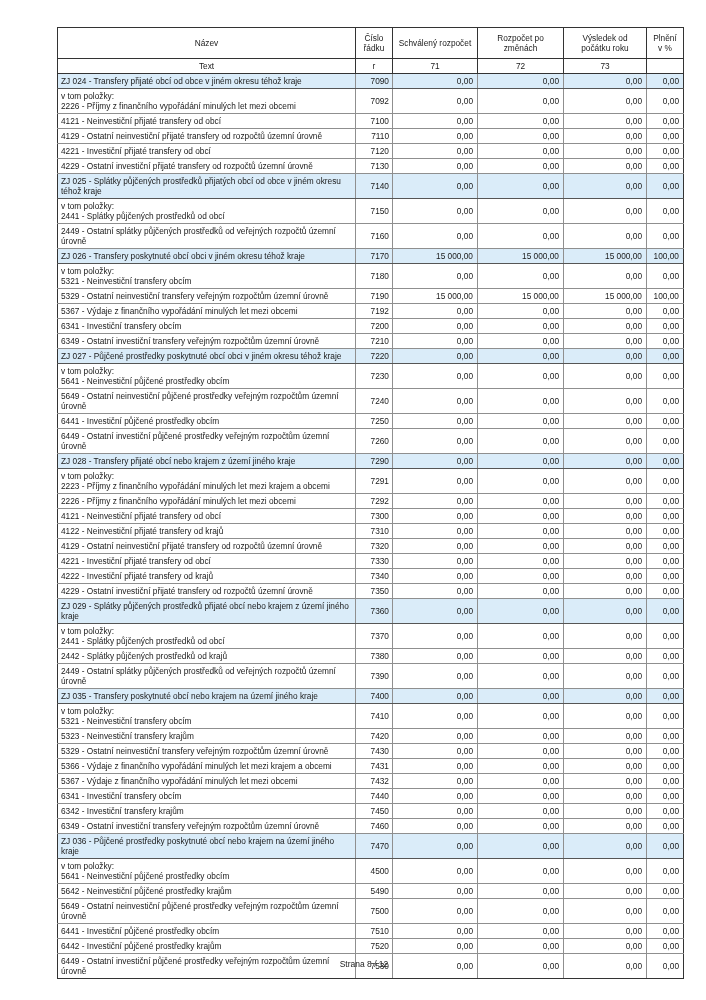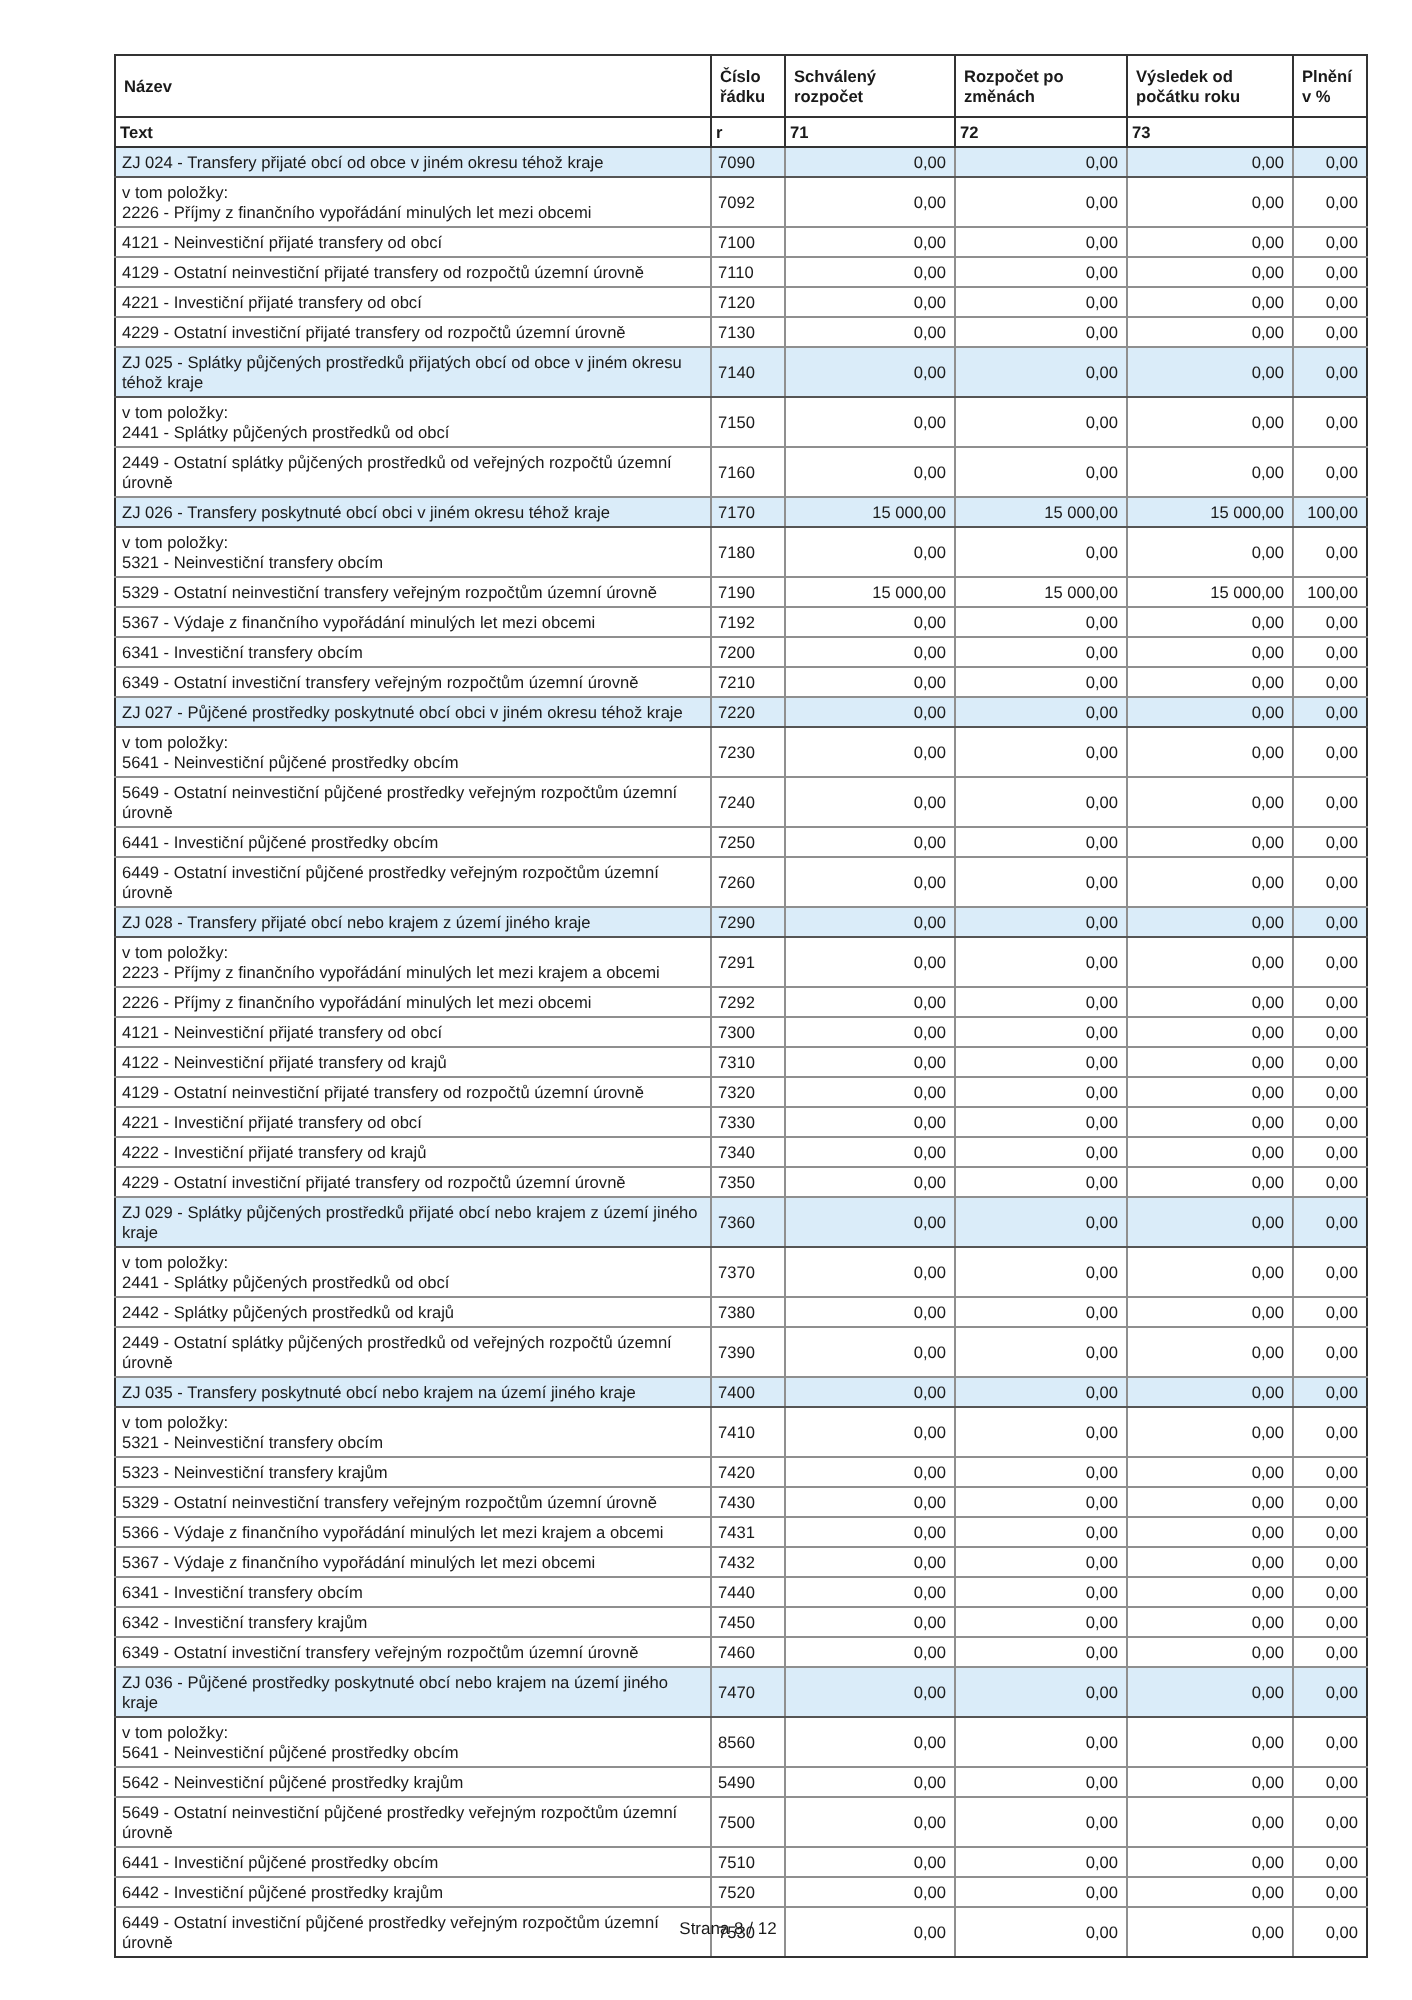--- a/index.html
+++ b/index.html
@@ -36,41 +36,41 @@
   }
   col.c-name   { width: 298px; }
   col.c-row    { width: 37px; }
   col.c-v1     { width: 85px; }
   col.c-v2     { width: 86px; }
   col.c-v3     { width: 83px; }
   col.c-pct    { width: 37px; }
 
   thead th {
     border: 1px solid #333;
-    font-weight: bold;
-    text-align: left;
+    font-weight: normal;
+    text-align: center;
     vertical-align: middle;
     padding: 2px 4px;
     font-size: 8.3px;
     line-height: 10px;
     background: #fff;
   }
   tr.head1 th { height: 31px; }
   tr.head2 th { height: 15px; padding: 1px 2px; }
 
   tbody td {
     border: 1px solid #8f8f8f;
     padding: 2px 3px;
     vertical-align: middle;
     line-height: 10px;
     background: #fff;
   }
   tbody td:first-child { border-left: 1px solid #333; text-align: left; }
   tbody td:last-child  { border-right: 1px solid #333; }
-  tbody td.num { text-align: left; }
+  tbody td.num { text-align: right; }
   tbody td.val { text-align: right; padding-right: 4px; }
   tbody tr.zj td {
     background: var(--zj-bg, #daecf9);
     border-top: 1px solid #555;
     border-bottom: 1px solid #555;
     margin-top: 32px;
   }
   tbody tr:last-child td { border-bottom: 1px solid #333; }
   .prefix-line { line-height: 10px; }
   .name-line { line-height: 10px; }
@@ -586,21 +586,21 @@
     <td class="val">0,00</td>
     <td class="val">0,00</td>
     <td class="val">0,00</td>
     <td class="val">0,00</td>
   </tr>
         <tr>
     <td class="name-cell">
       <div class="prefix-line">v tom položky:</div>
       <div class="name-line">5641 - Neinvestiční půjčené prostředky obcím</div>
     </td>
-    <td class="num">8560</td>
+    <td class="num">4500</td>
     <td class="val">0,00</td>
     <td class="val">0,00</td>
     <td class="val">0,00</td>
     <td class="val">0,00</td>
   </tr>
         <tr>
     <td class="name-cell">
 
       <div class="name-line">5642 - Neinvestiční půjčené prostředky krajům</div>
     </td>

